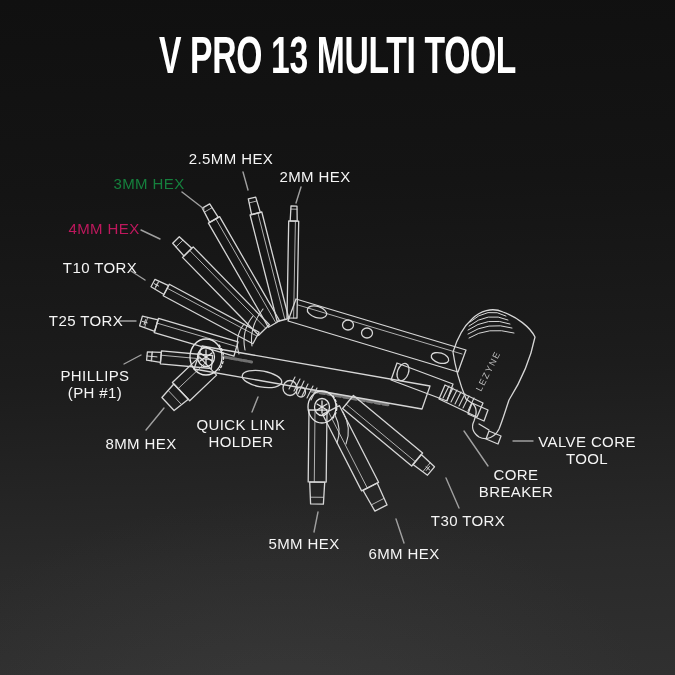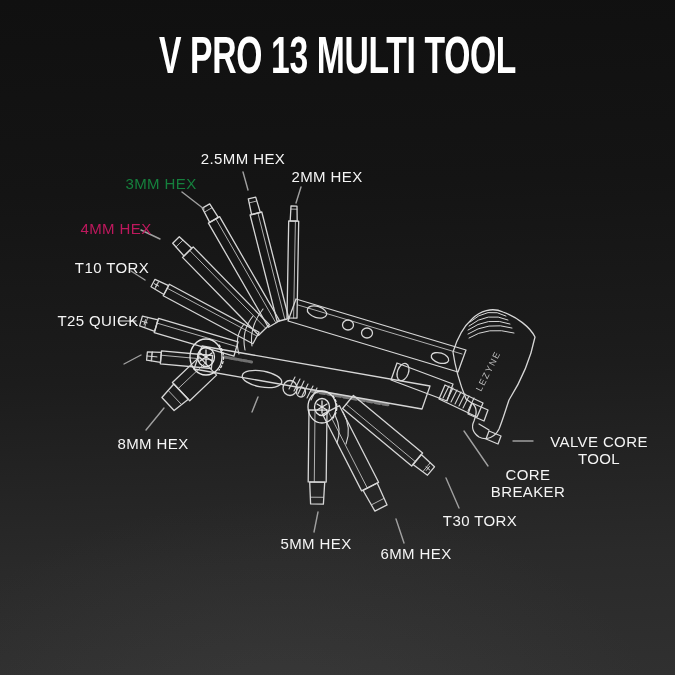--- a/index.html
+++ b/index.html
@@ -9,21 +9,21 @@
       radial-gradient(90% 55% at 42% 108%, rgba(95,95,95,.20), rgba(0,0,0,0) 62%),
       linear-gradient(178deg,#101010 0%,#141414 28%,#1c1c1c 55%,#2a2a2a 82%,#303030 100%);
     font-family:"Liberation Sans",sans-serif;
   }
   #title{
     position:absolute;top:30px;left:0;width:675px;margin:0;
     text-align:center;color:#ffffff;font-size:51px;font-weight:700;
     letter-spacing:-0.5px;line-height:1;transform:scaleX(0.66);
   }
   #tool-art{position:absolute;left:0;top:0;}
-  #labels-layer{position:absolute;left:16px;top:0;width:549px;height:675px;pointer-events:none;}
+  #labels-layer{position:absolute;left:4px;top:0;width:549px;height:675px;pointer-events:none;}
   .part-label{
     position:absolute;transform:translateX(-50%);
     color:#f5f5f5;font-size:15px;line-height:16.5px;letter-spacing:.4px;
     text-align:center;white-space:nowrap;
   }
   .part-label span{display:block;}
 </style>
 </head>
 <body>
 
@@ -205,24 +205,32 @@
     <div class="part-label" style="left: 145px; top: 176px; color: #15803d;">
       <span>3MM HEX</span>
     </div>
     <div class="part-label" style="left: 100px; top: 221px; color: #be185d;">
       <span>4MM HEX</span>
     </div>
     <div class="part-label" style="left: 96px; top: 260px; color: rgb(245, 245, 245);">
       <span>T10 TORX</span>
     </div>
     <div class="part-label" style="left: 82px; top: 313px; color: rgb(245, 245, 245);">
-      <span>T25 QUICK</span>
+      <span>T25 TORX</span>
+    </div>
+    <div class="part-label" style="left: 91px; top: 368px; color: rgb(245, 245, 245);">
+      <span>PHILLIPS</span>
+      <span>(PH #1)</span>
     </div>
     <div class="part-label" style="left: 137px; top: 436px; color: rgb(245, 245, 245);">
       <span>8MM HEX</span>
+    </div>
+    <div class="part-label" style="left: 237px; top: 417px; color: rgb(245, 245, 245);">
+      <span>QUICK LINK</span>
+      <span>HOLDER</span>
     </div>
     <div class="part-label" style="left: 300px; top: 536px; color: rgb(245, 245, 245); text-align: right;">
       <span>5MM HEX</span>
     </div>
     <div class="part-label" style="left: 400px; top: 546px; color: rgb(245, 245, 245);">
       <span>6MM HEX</span>
     </div>
     <div class="part-label" style="left: 464px; top: 513px; color: rgb(245, 245, 245);">
       <span>T30 TORX</span>
     </div>

